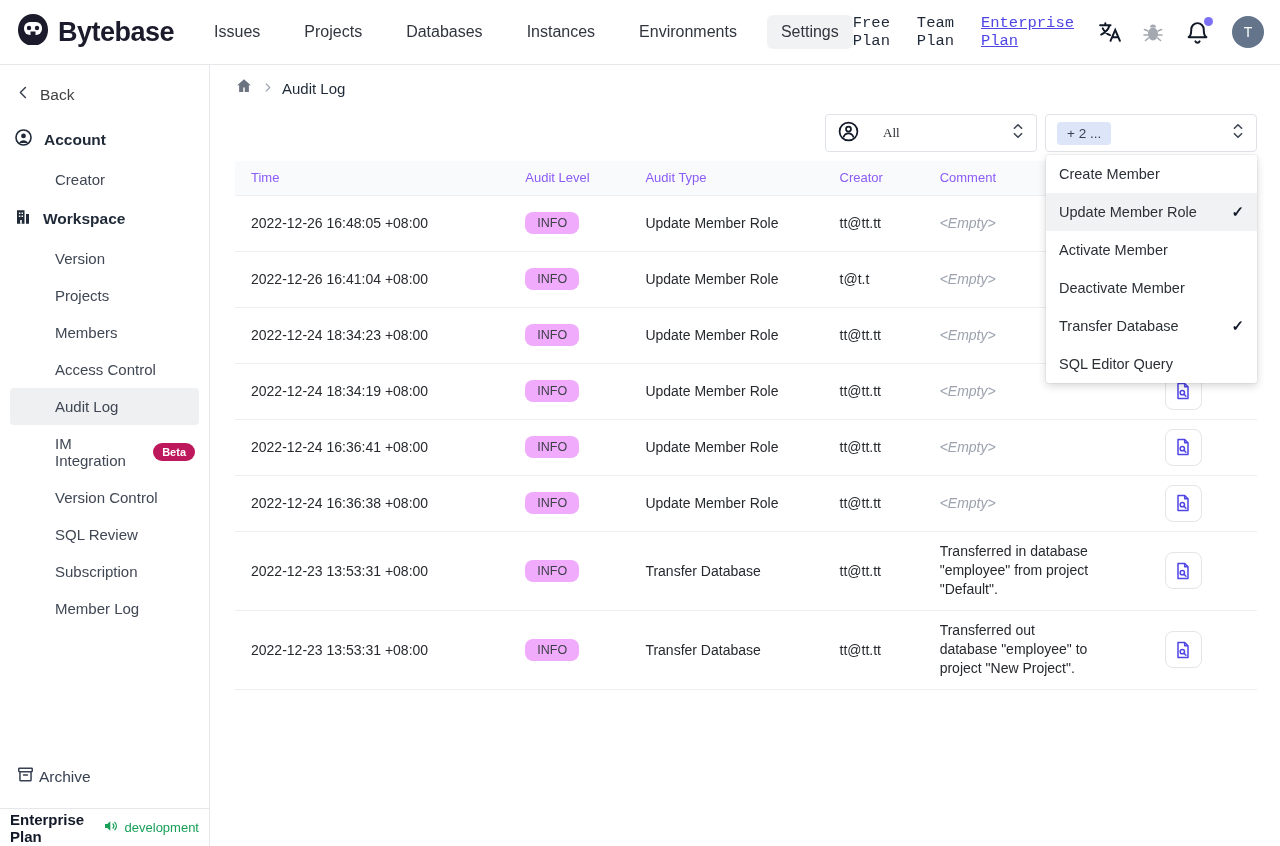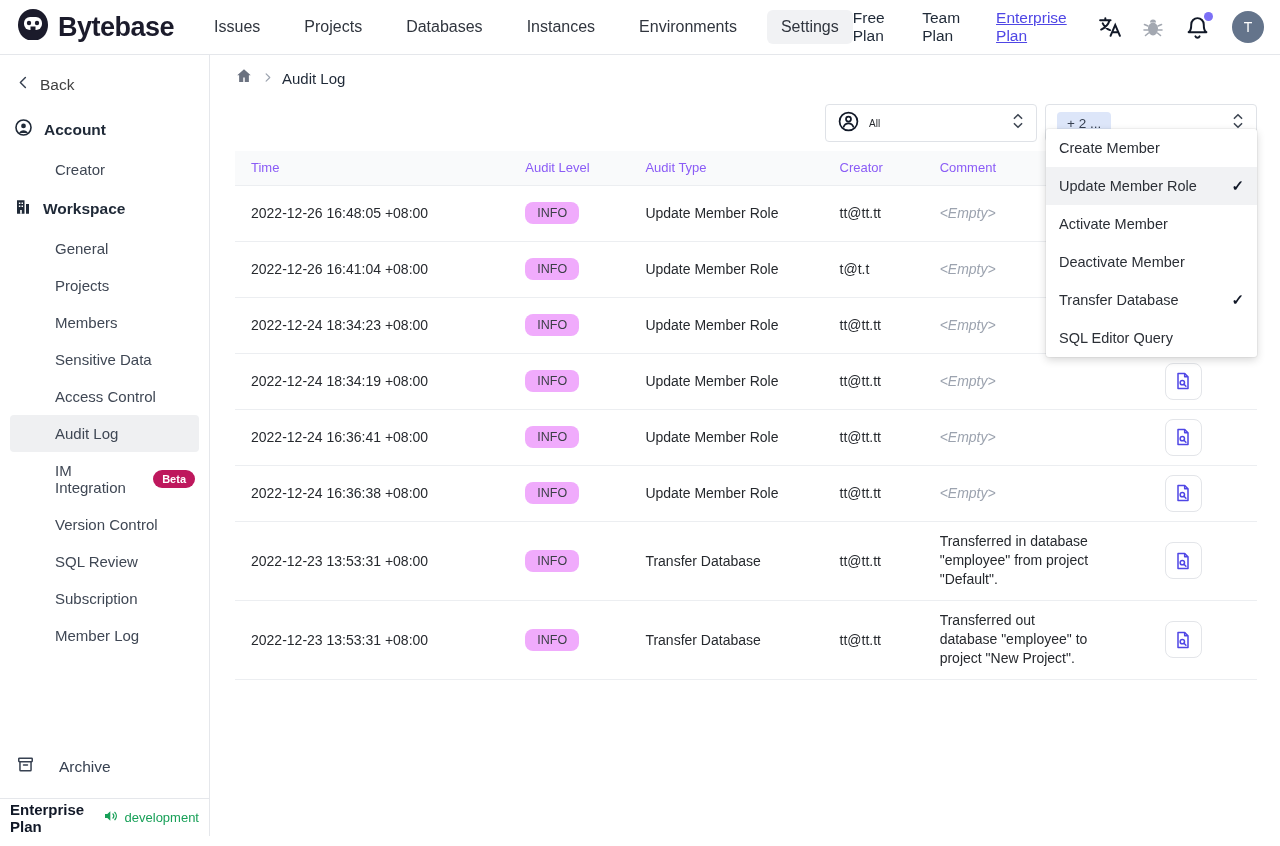--- a/index.html
+++ b/index.html
@@ -1,29 +1,29 @@
 <!DOCTYPE html>
 <html><head>
 <meta charset="utf-8">
 <style>
   * { margin:0; padding:0; box-sizing:border-box; }
   html,body { width:1280px; height:846px; overflow:hidden; background:#fff;
     font-family:"Liberation Sans", sans-serif; color:#1f2937; }
 
   
-  .topnav { height:55px; border-bottom:1px solid #e5e7eb; display:flex; align-items:center;
+  .topnav { height:65px; border-bottom:1px solid #e5e7eb; display:flex; align-items:center;
     padding:0 16px; background:#fff; }
   .brand { display:flex; align-items:center; gap:8px; margin-right:26px; cursor:pointer; }
   .brand-text { font-size:27px; font-weight:700; color:#1b1b2b; letter-spacing:-0.5px; }
   .nav-items { display:flex; align-items:center; gap:16px; }
   .nav-item { font-size:16px; color:#30353e; padding:8px 14px; border-radius:6px; cursor:pointer; }
   .nav-item.active { background:#f1f2f4; }
   .topnav-spacer { flex:1; }
   .plans { display:flex; align-items:center; gap:20px; margin-right:22px; font-size:15.5px; }
-  .plan-link { color:#1f2937; cursor:pointer; }
+  .plan-link { color:#1f2937; cursor:pointer;font-family:Liberation Mono, monospace; }
   .plan-link.enterprise { color:#4f46e5; text-decoration:underline; }
   .top-icons { display:flex; align-items:center; gap:18px; }
   .icon-btn { position:relative; width:26px; height:26px; display:flex; align-items:center;
     justify-content:center; cursor:pointer; }
   .notif-dot { position:absolute; top:-2px; right:-3px; width:9px; height:9px; border-radius:50%;
     background:#7c70f6; }
   .avatar { width:32px; height:32px; border-radius:50%; background:#64748b; color:#fff;
     display:flex; align-items:center; justify-content:center; font-size:14px; margin-left:4px;
     cursor:pointer; }
 
@@ -37,41 +37,41 @@
   .side-back { display:flex; align-items:center; gap:9px; padding:6px 16px 14px 16px;
     font-size:15.5px; color:#404040; cursor:pointer; }
   .side-header { display:flex; align-items:center; gap:11px; padding:10px 14px; font-size:15.5px;
     font-weight:600; color:#1f2937; }
   .side-item { padding:10px 14px 10px 55px; font-size:15px; color:#3f4754; cursor:pointer;
     display:flex; align-items:center; gap:8px; }
   .side-item.active { background:#eff0f2; border-radius:4px; margin:0 10px; padding-left:45px; }
   .beta-badge { background:#be185d; color:#fff; font-size:11px; padding:3px 9px;
     border-radius:999px; font-weight:600; }
   .side-archive { position:absolute; left:0; right:0; bottom:48px; display:flex; align-items:center;
-    gap:24px; padding:10px 16px; font-size:15.5px; color:#374151; cursor:pointer; }
+    gap:4px; padding:10px 16px; font-size:15.5px; color:#374151; cursor:pointer; }
   .side-planbar { position:absolute; left:0; right:0; bottom:0; height:38px; border-top:1px solid #e5e7eb;
     display:flex; align-items:center; gap:6px; padding:0 10px; }
   .side-plan-label { font-size:15px; font-weight:700; color:#111827; }
   .side-mode { font-size:13px; color:#18a058; }
 
   
   .breadcrumb { position:absolute; top:12px; left:25px; display:flex; align-items:center; gap:9px; }
   .breadcrumb-current { font-size:15px; color:#1f2937; }
 
   
   .filterbar { position:absolute; top:49px; right:23px; display:flex; gap:8px; }
   .select { width:212px; height:38px; background:#fff; border:1px solid #dfe2e7; border-radius:4px;
     display:flex; align-items:center; padding:0 11px; cursor:pointer; }
-  .select-label { font-size:10px; color:#26292e; margin-left:9px; flex:1; }
+  .select-label { font-size:13px; color:#26292e; margin-left:23px; flex:1;font-family:Liberation Serif, serif; }
   .type-pill { background:#dde6f9; color:#374151; font-size:13.5px; padding:4px 10px;
     border-radius:4px; }
   .select .pill-wrap { flex:1; }
 
   
-  .menu { position:absolute; top:74px; right:23px; width:211px; background:#fff; z-index:20;
+  .menu { position:absolute; top:90px; right:23px; width:211px; background:#fff; z-index:20;
     border-radius:3px; box-shadow:0 3px 8px rgba(0,0,0,.16), 0 0 0 1px rgba(0,0,0,.04); }
   .menu-item { height:38px; display:flex; align-items:center; padding:0 13px; font-size:14.5px;
     color:#2b2f36; cursor:pointer; }
   .menu-item.highlighted { background:#f1f2f4; }
   .menu-item .mi-label { flex:1; }
   .menu-check { font-size:15px; color:#111827; font-weight:700; }
 
   
   .audit-table-wrap { position:absolute; top:96px; left:25px; right:23px; }
   table.audit { width:100%; border-collapse:collapse; table-layout:fixed; }
@@ -181,30 +181,27 @@
               <rect x="10" y="6" width="2" height="2"></rect>
             <rect x="6.5" y="10" width="2" height="2"></rect>
               <rect x="10" y="10" width="2" height="2"></rect>
             <rect x="8.2" y="16" width="2.2" height="5"></rect>
           </g>
         </svg>
       </span>
       <span>Workspace</span>
     </div>
     <div class="side-item">
-        <span>General</span>
+        <span>Version</span>
       </div>
     <div class="side-item">
         <span>Projects</span>
       </div>
     <div class="side-item">
         <span>Members</span>
-      </div>
-    <div class="side-item">
-        <span>Sensitive Data</span>
       </div>
     <div class="side-item">
         <span>Access Control</span>
       </div>
     <div class="side-item active">
         <span>Audit Log</span>
       </div>
     <div class="side-item">
       <span>IM Integration</span>
       <span class="beta-badge">Beta</span>

